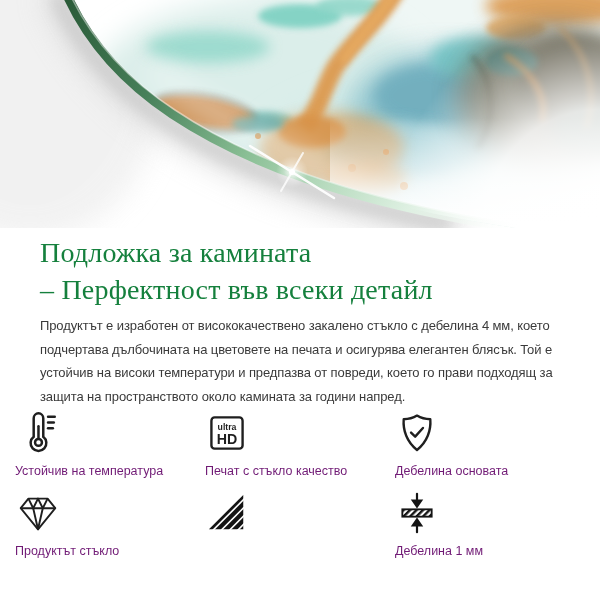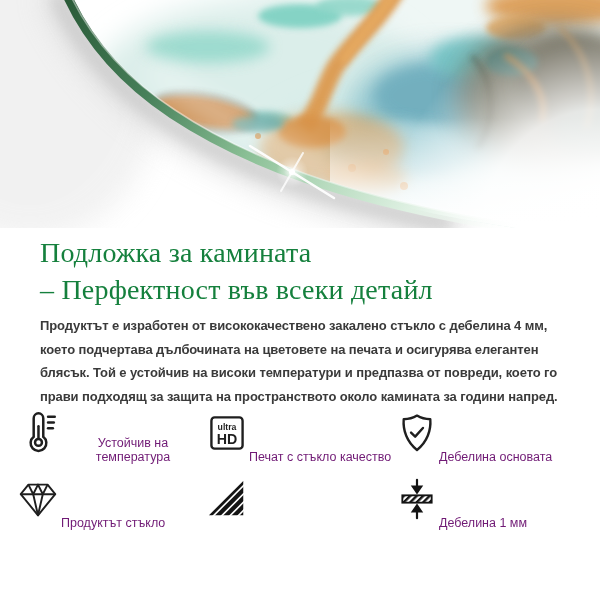--- a/index.html
+++ b/index.html
@@ -21,31 +21,30 @@
     letter-spacing:.2px;
   }
   h1 .hline{display:block;}
   .desc{
     font-size:13px;
     line-height:23.5px;
     letter-spacing:-0.1px;
     color:#3a3a3a;
     margin:6px 0 0 0;
     max-width:534px;
-    font-weight:bold;
   }
   .features{
     display:grid;
     grid-template-columns:repeat(3,1fr);
     row-gap:12px;
     padding:0 15px;
     margin-top:2px;
   }
   .feature{
-    display:flex;flex-direction:row;align-items:flex-end;text-align:center;
+    display:flex;flex-direction:column;align-items:flex-start;text-align:center;
   }
   .icon-box{
     height:46px;display:flex;align-items:center;justify-content:center;
     margin-bottom:8px;
   }
   .feature-label{
     font-size:12.5px;
     color:#701a75;
   }
 </style>

